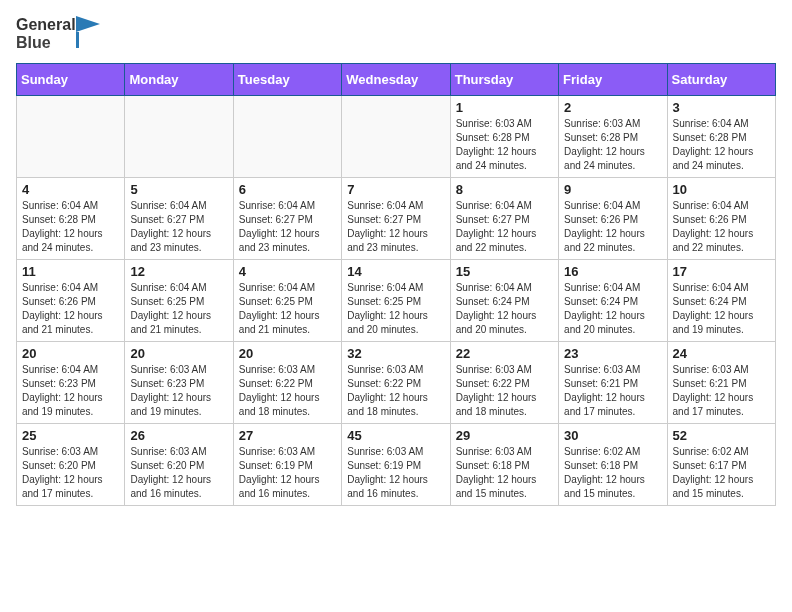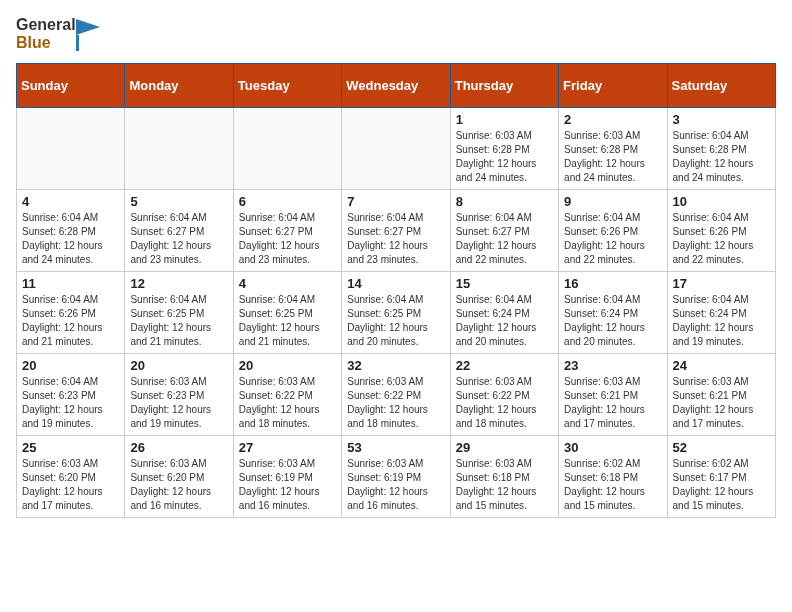--- a/index.html
+++ b/index.html
@@ -11,46 +11,46 @@
       padding: 16px;
     }
     .header-area {
       display: flex;
       justify-content: space-between;
       align-items: flex-start;
       margin-bottom: 12px;
     }
     .logo {
       display: flex;
-      align-items: flex-end;
+      align-items: flex-start;
       gap: 0;
     }
     .title-area {
       text-align: right;
     }
     .month-year {
       font-size: 40px;
       font-weight: normal;
       color: #222;
     }
     .location {
       font-size: 18px;
       color: #555;
     }
     .calendar-table {
       width: 100%;
       border-collapse: collapse;
       table-layout: fixed;
     }
     .calendar-table th {
-      background-color: #c2410c;
+      background-color: #8b5cf6;
       color: #fff;
       font-size: 13px;
       font-weight: bold;
-      padding: 14px 4px;
+      padding: 8px 4px;
       text-align: left;
       border: 1px solid #1a5a95;
     }
     .calendar-table td {
       border: 1px solid #ccc;
       vertical-align: top;
       padding: 4px 5px;
       font-size: 10px;
       color: #333;
       height: 80px;
@@ -72,21 +72,21 @@
       color: #333;
     }
   </style>
 </head>
 <body>
 
 <div class="header-area">
   <div class="logo">
   <div style="display:flex;flex-direction:column;line-height:1.1;">
     <span style="font-size:16px;font-weight:bold;color:#333;">General</span>
-    <span style="font-size:16px;font-weight:bold;color:#a16207;">Blue</span>
+    <span style="font-size:16px;font-weight:bold;color:#404040;">Blue</span>
   </div>
   <svg width="24" height="32" viewBox="0 0 24 32">
     <polygon points="0,0 24,8 0,16" fill="#2a7ab5"></polygon>
     <rect x="0" y="16" width="3" height="16" fill="#2a7ab5"></rect>
   </svg>
 </div>
   <div class="title-area">
     <div class="month-year"></div>
     <div class="location"></div>
   </div>
@@ -274,21 +274,21 @@
 Sunset: 6:20 PM
 Daylight: 12 hours and 16 minutes.</div>
         </td>
         <td>
           <span class="day-number">27</span>
           <div class="day-info" style="white-space: pre-line;">Sunrise: 6:03 AM
 Sunset: 6:19 PM
 Daylight: 12 hours and 16 minutes.</div>
         </td>
         <td>
-          <span class="day-number">53</span>
+          <span class="day-number">45</span>
           <div class="day-info" style="white-space: pre-line;">Sunrise: 6:03 AM
 Sunset: 6:19 PM
 Daylight: 12 hours and 16 minutes.</div>
         </td>
         <td>
           <span class="day-number">29</span>
           <div class="day-info" style="white-space: pre-line;">Sunrise: 6:03 AM
 Sunset: 6:18 PM
 Daylight: 12 hours and 15 minutes.</div>
         </td>

